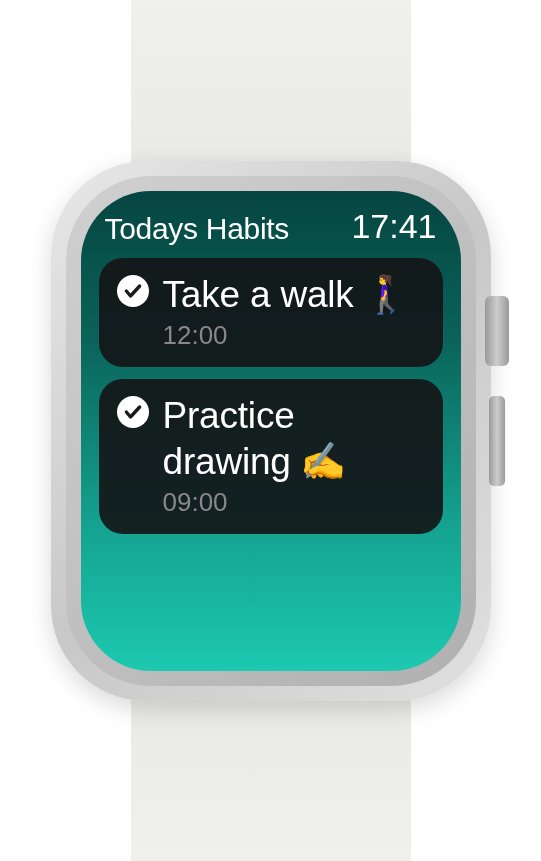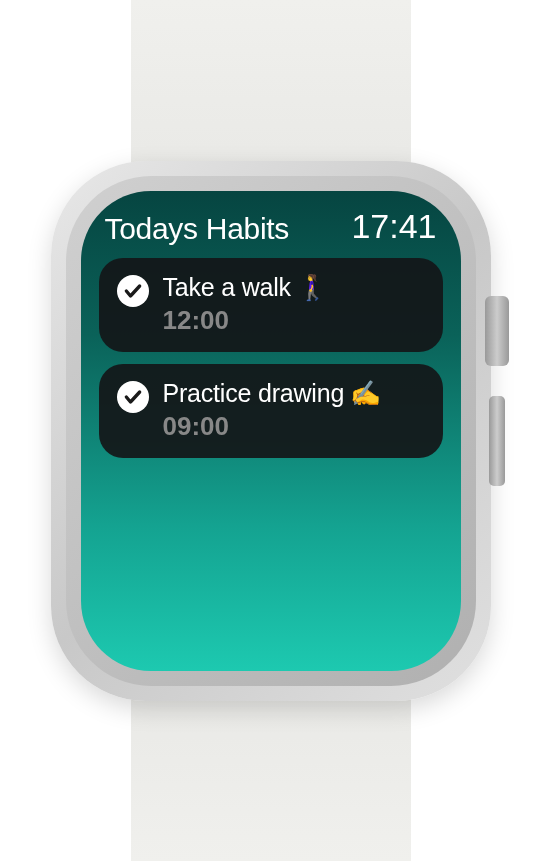--- a/index.html
+++ b/index.html
@@ -165,30 +165,30 @@
       height: 20px;
     }
     
     .habit-content {
       flex: 1;
       min-width: 0;
     }
     
     .habit-title {
       color: #fff;
-      font-size: 25px;
+      font-size: 37px;
       font-weight: 400;
       line-height: 1.25;
       letter-spacing: -0.2px;
     }
     
     .habit-time {
       color: #888;
       font-size: 26px;
-      font-weight: 700;
+      font-weight: 400;
       margin-top: 2px;
     }
   </style>
 </head>
 <body>
 
 <div class="watch-band-top"></div>
 <div class="watch-band-bottom"></div>
 
 <div class="watch-case-outer">

